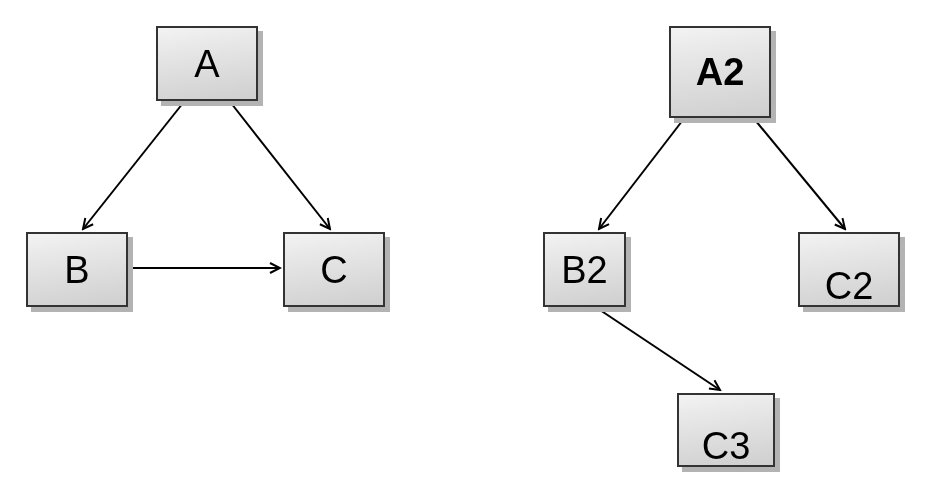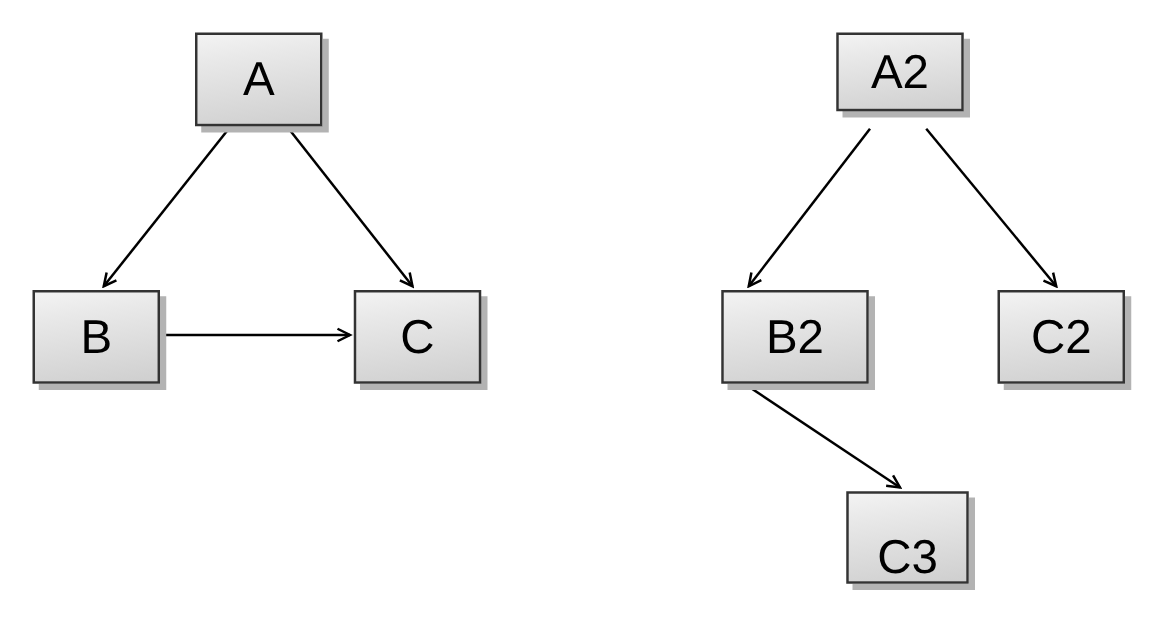--- a/index.html
+++ b/index.html
@@ -73,26 +73,26 @@
   <div>
       <div class="node" style="left: 156px; top: 26px; width: 102px; height: 75px;">
         <span class="label">A</span>
       </div>
       <div class="node" style="left: 26px; top: 232px; width: 102px; height: 75px;">
         <span class="label">B</span>
       </div>
       <div class="node" style="left: 283px; top: 232px; width: 102px; height: 75px;">
         <span class="label">C</span>
       </div>
-      <div class="node" style="left: 669px; top: 26px; width: 102px; height: 63px;">
+      <div class="node" style="left: 669px; top: 26px; width: 102px; height: 92px; font-weight: bold;">
         <span class="label">A2</span>
       </div>
-      <div class="node" style="left: 543px; top: 232px; width: 118px; height: 75px; margin-left: 34px;">
+      <div class="node" style="left: 543px; top: 232px; width: 83px; height: 75px;">
         <span class="label">B2</span>
       </div>
-      <div class="node" style="left: 798px; top: 232px; width: 102px; height: 75px;">
+      <div class="node" style="left: 798px; top: 232px; width: 102px; height: 75px; align-items: flex-end;">
         <span class="label">C2</span>
       </div>
       <div class="node" style="left: 677px; top: 393px; width: 98px; height: 74px; align-items: flex-end;">
         <span class="label">C3</span>
       </div>
     </div>
 </div>
 
 </body></html>

